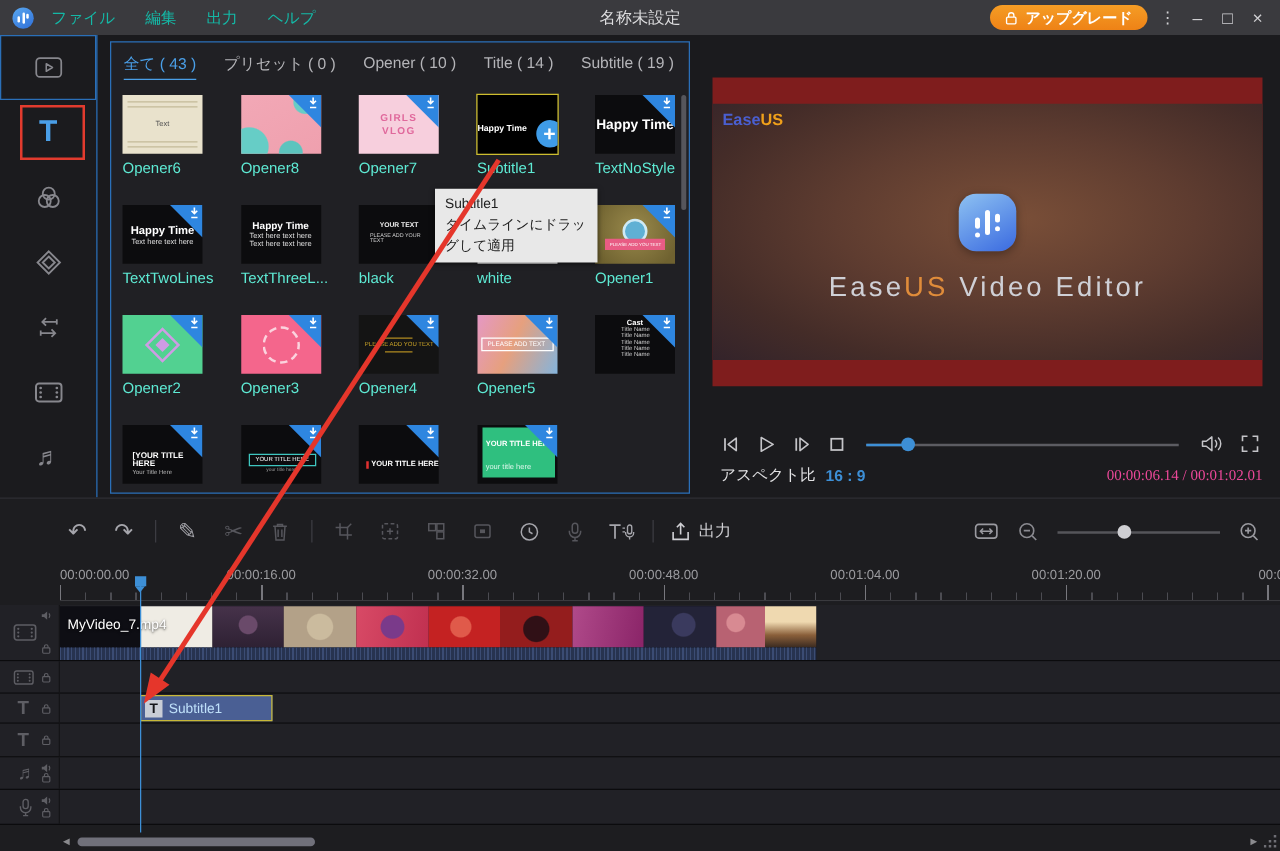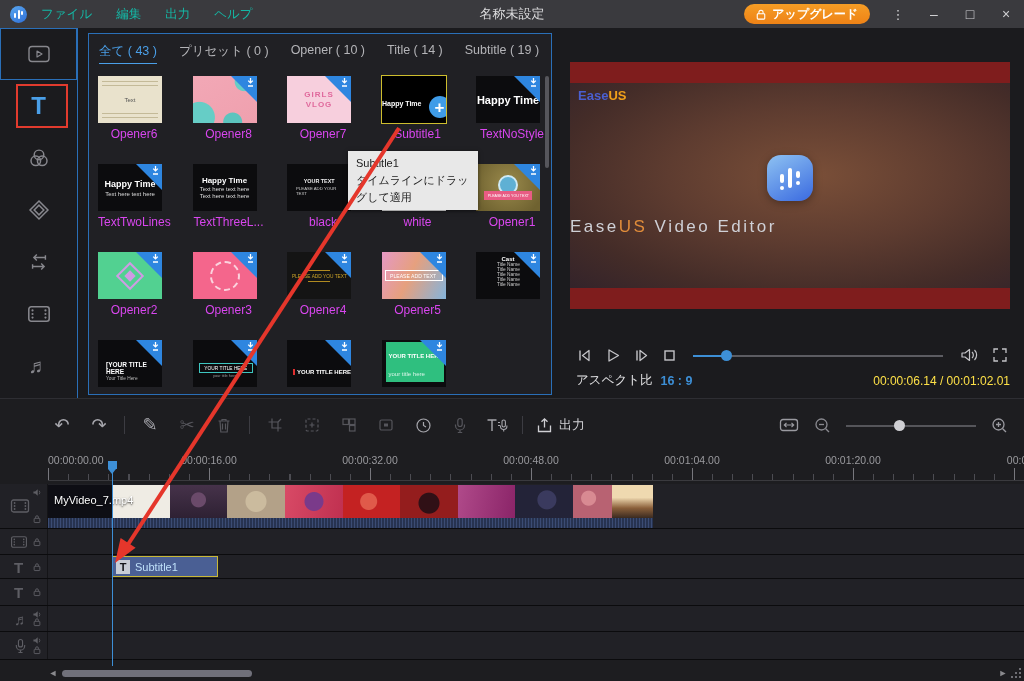--- a/index.html
+++ b/index.html
@@ -12,21 +12,21 @@
     display:flex; align-items:center; padding:0 10px; z-index:20; }
   .tb-logo { width:17px; height:17px; border-radius:50%;
     background:linear-gradient(145deg,#5aa8f0,#2f6fd8); position:relative; margin-right:14px; flex:none; }
   .tb-logo i, .pv-logo i { position:absolute; background:#fff; border-radius:2px; }
   .tb-logo .b1 { left:4px; top:7px; width:2px; height:5px; }
   .tb-logo .b2 { left:7.5px; top:4px; width:2px; height:9px; }
   .tb-logo .b3 { left:11px; top:5px; width:2px; height:4px; }
   .menu { display:flex; gap:24px; }
   .menu-item { color:#14b8a6; font-size:12.5px; cursor:default; }
   .win-title { position:absolute; left:0; right:0; text-align:center; color:#dcdcde; font-size:13px; pointer-events:none; }
-  .tb-right { margin-left:auto; display:flex; align-items:center; gap:20px; z-index:2; }
+  .tb-right { margin-left:auto; display:flex; align-items:center; gap:8px; z-index:2; }
   .upgrade { display:flex; align-items:center; gap:6px; background:linear-gradient(180deg,#f59d25,#ee8216);
     border-radius:11px; height:20px; padding:0 12px; color:#fff; font-size:12px; font-weight:bold; }
   .win-btn { color:#cfcfd2; font-size:14px; width:16px; text-align:center; }
   .win-btn.dots { font-size:13px; }
 
   
   .sidebar { position:absolute; left:0; top:28px; width:78px; height:370px; background:#1b1b1e;
     border-right:1px solid #2a6fb8; }
   .side-item { height:52px; display:flex; align-items:center; justify-content:center; color:#87878d; }
   .side-item.boxed { border:1px solid #2a6fb8; }
@@ -42,21 +42,21 @@
   .template-panel { position:absolute; left:88px; top:33px; width:464px; height:362px;
     background:#202024; border:1px solid #2a6fb8; overflow:hidden; z-index:5; }
   .tabs { display:flex; gap:22px; padding:9px 0 0 10px; }
   .tab { color:#b4b4b8; font-size:12.5px; padding-bottom:3px; }
   .tab.active { color:#4a9fe8; border-bottom:1px solid #4a9fe8; }
   .grid { position:absolute; left:9px; top:42px; width:450px;
     display:grid; grid-template-columns:repeat(5,72px); column-gap:22.5px; row-gap:23px; }
   .card { width:72px; }
   .thumb { position:relative; width:64px; height:47px; overflow:hidden; background:#000; }
   .card.selected .thumb { outline:1px solid #cdbd2e; }
-  .tlabel { margin-top:4px; text-align:center; color:#d946ef; font-size:12px; white-space:nowrap; }
+  .tlabel { margin-top:4px; text-align:left; color:#5eead4; font-size:12px; white-space:nowrap; }
   .dl { position:absolute; top:0; right:0; width:0; height:0;
     border-top:26px solid #2e86e0; border-left:26px solid transparent; }
   .dl svg { position:absolute; top:-25px; right:1px; }
   .plus-badge { position:absolute; right:-5px; bottom:5px; width:22px; height:22px; border-radius:50%;
     background:#3f9ce8; display:flex; align-items:center; justify-content:center; }
   .plus-badge::before { content:"+"; color:#fff; font-size:17px; font-weight:bold; line-height:1; }
 
   
   .t-opener6 { background:#e9e2cc; display:flex; align-items:center; justify-content:center; }
   .t-opener6::before, .t-opener6::after { content:""; position:absolute; left:4px; right:4px; height:3px;
@@ -133,33 +133,33 @@
     background:radial-gradient(ellipse at 55% 45%, #7a4f38 0%, #5e3c30 42%, #442c28 75%, #33232a 100%); }
   .pv-watermark { position:absolute; left:8px; top:5px; font-size:13px; font-weight:bold; }
   .pv-watermark .we { color:#4a5fd0; } .pv-watermark .wu { color:#f0a01a; }
   .pv-logo { position:absolute; left:50%; top:72px; transform:translateX(-50%); width:46px; height:46px;
     border-radius:14px; background:linear-gradient(150deg,#8ec2f2,#3a6ae0); box-shadow:0 2px 8px rgba(0,0,0,.35); }
   .pv-logo .b1 { left:13px; top:19px; width:4px; height:9px; }
   .pv-logo .d1 { left:13px; top:31px; width:4px; height:4px; border-radius:50%; }
   .pv-logo .b2 { left:21px; top:13px; width:4px; height:20px; }
   .pv-logo .b3 { left:29px; top:16px; width:4px; height:7px; }
   .pv-logo .d2 { left:29px; top:26px; width:4px; height:4px; border-radius:50%; }
-  .pv-brand { position:absolute; left:0; right:0; top:134px; font-size:17px;
+  .pv-brand { position:absolute; left:0; right:0; top:134px; text-align:center; font-size:22px;
     letter-spacing:2.5px; color:#cfd0d6; }
   .pv-brand .bu { color:#e08c3a; }
   .pv-controls { position:absolute; left:16px; right:16px; top:316px; height:22px; display:flex; align-items:center; gap:13px; }
   .pv-controls svg { flex:none; }
   .pv-slider { flex:1; height:11px; position:relative; margin:0 4px; }
   .pv-slider .trk { position:absolute; left:0; right:0; top:5px; height:2px; background:#5c5c62; }
   .pv-slider .fill { position:absolute; left:0; width:33px; top:5px; height:2px; background:#3d8fd6; }
   .pv-slider .hd { position:absolute; left:28px; top:0.5px; width:11px; height:11px; border-radius:50%; background:#3d8fd6; }
   .pv-info { position:absolute; left:16px; right:14px; top:344px; display:flex; align-items:center; }
   .aspect-label { color:#e2e2e4; font-size:12.5px; }
   .aspect-value { color:#3d8fd6; font-size:12.5px; font-weight:bold; margin-left:8px; }
-  .timecode { margin-left:auto; color:#fde047; font-size:12px; }
+  .timecode { margin-left:auto; color:#ec4899; font-size:12px;font-family:Liberation Serif, serif; }
 
   
   .timeline { position:absolute; left:0; right:0; top:398px; bottom:0; background:#1d1d20; border-top:1px solid #2e2e33; }
   .tl-toolbar { position:absolute; left:50px; top:8px; height:36px; display:flex; align-items:center; gap:13px; }
   .tb-icon { width:24px; height:26px; display:flex; align-items:center; justify-content:center;
     color:#a6a6ac; font-size:18px; line-height:1; }
   .tb-icon.dim { color:#56565c; }
   .tb-div { width:1px; height:18px; background:#3c3c42; }
   .export-btn { display:flex; align-items:center; gap:6px; color:#cfcfd3; font-size:13px; }
   .tl-zoom { position:absolute; right:16px; top:8px; height:36px; display:flex; align-items:center; gap:15px; }

